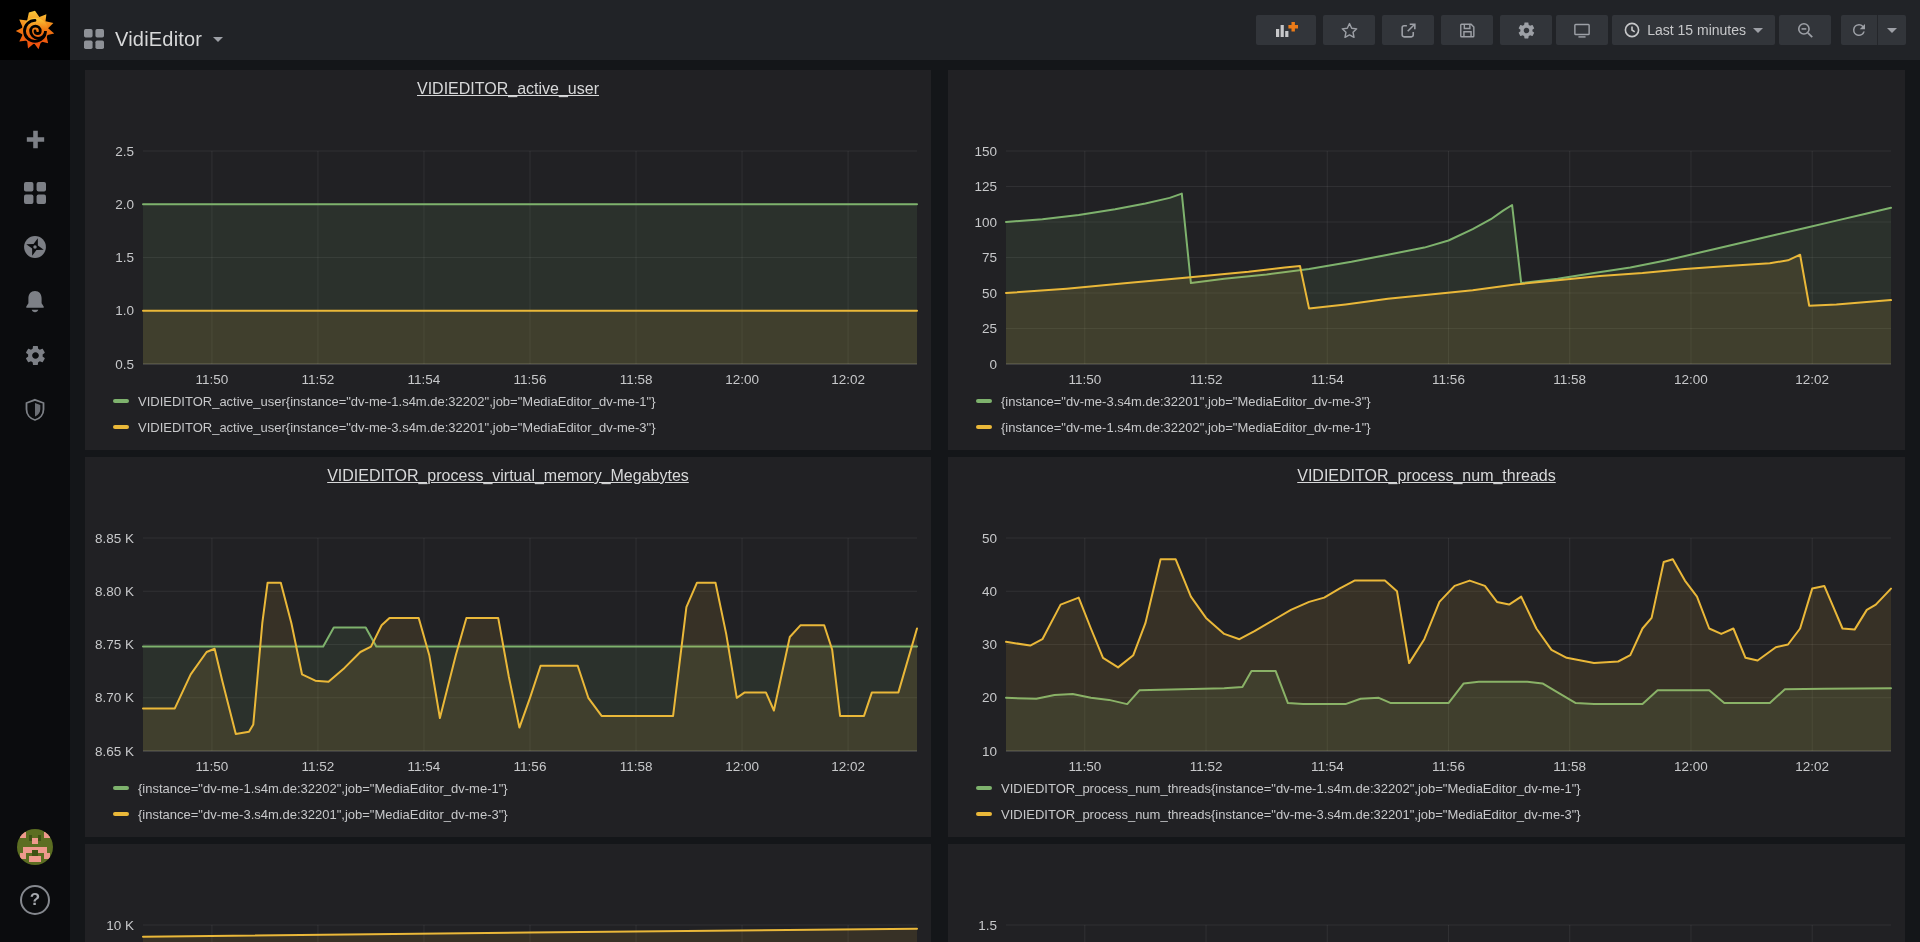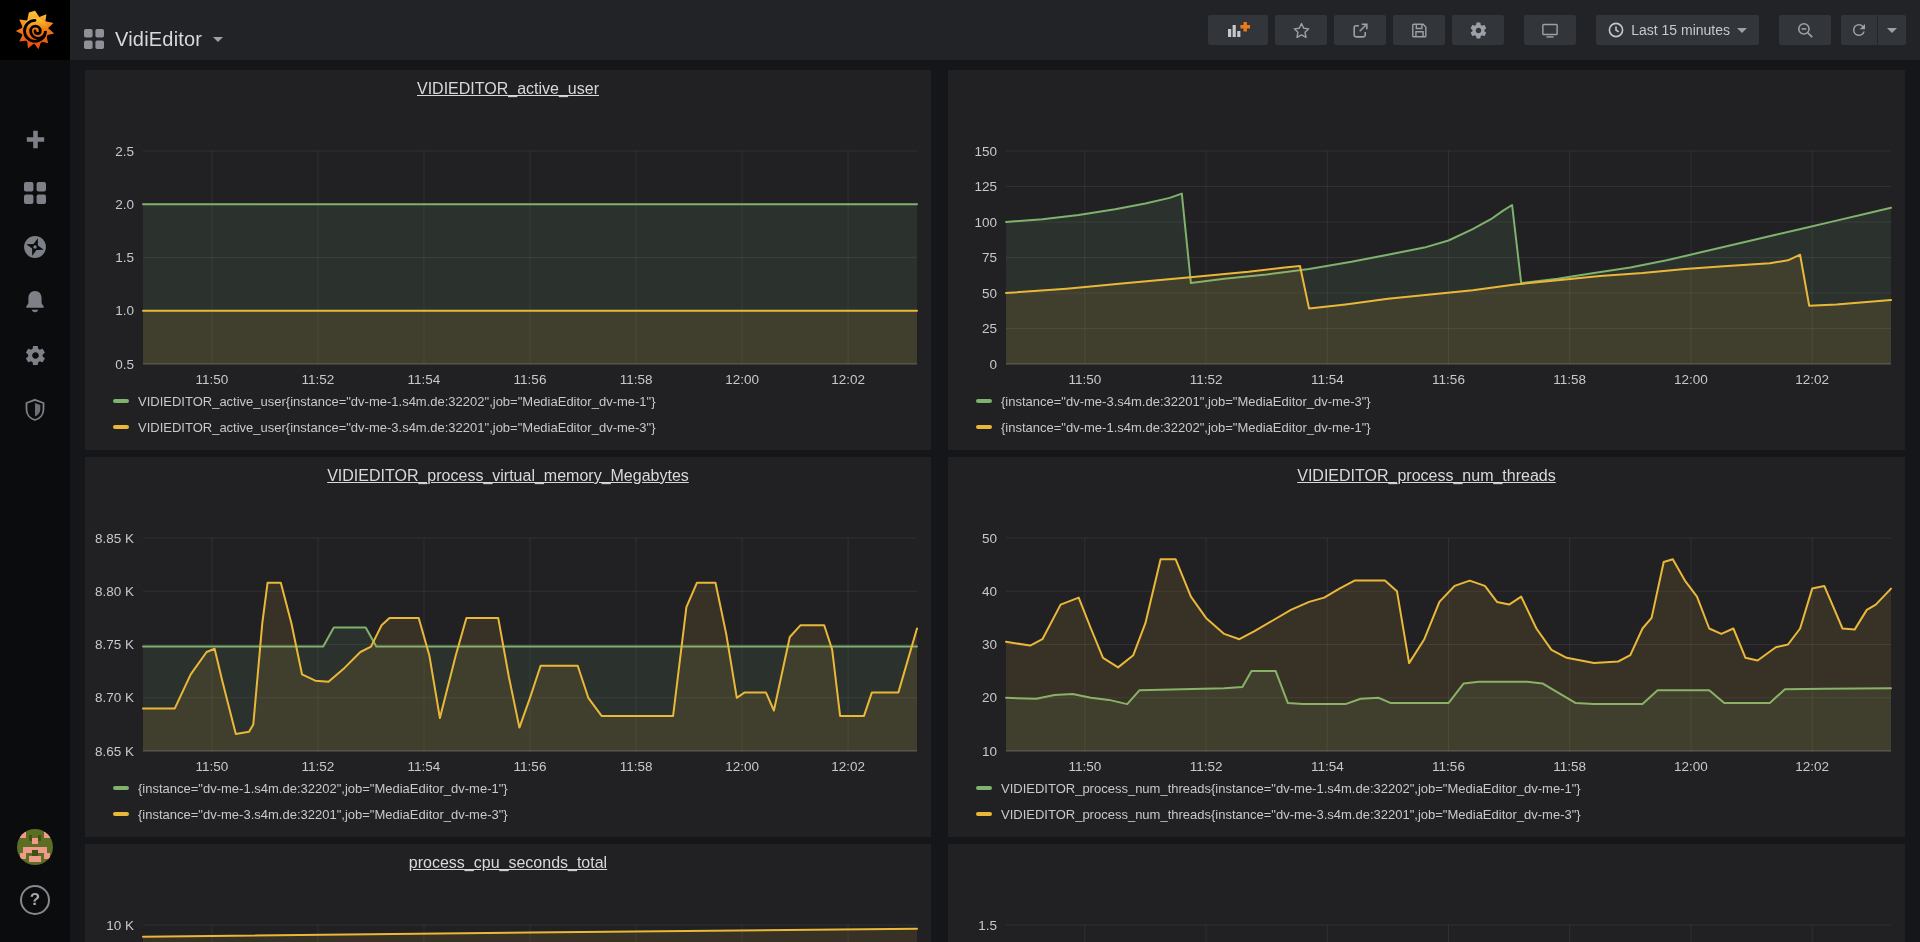--- a/index.html
+++ b/index.html
@@ -19,21 +19,21 @@
 
   
   .navbar{position:absolute;left:70px;top:0;width:1850px;height:60px;background:#212327;
     display:flex;align-items:center;z-index:4;}
   .nav-left{display:flex;align-items:center;padding-left:14px;gap:11px;cursor:pointer;margin-top:18px;}
   .dash-title{color:#d8d9da;font-size:20px;font-weight:500;letter-spacing:.2px;}
   .caret{width:0;height:0;border-left:5px solid transparent;border-right:5px solid transparent;border-top:5px solid #9da0a6;}
   .nav-right{margin-left:auto;display:flex;align-items:center;padding-right:14px;}
   .nbtn{height:30px;min-width:36px;padding:0 8px;margin-left:7px;background:#32353a;border-radius:2px;
     display:flex;align-items:center;justify-content:center;color:#9da0a6;cursor:pointer;}
-  .nbtn.gap{margin-left:20px;}
+  .nbtn.gap{margin-left:4px;}
   .timepick{color:#c7c8ca;font-size:14px;gap:7px;padding:0 12px;}
   .refresh-split{padding:0;}
   .refresh-seg{height:30px;display:flex;align-items:center;justify-content:center;padding:0 9px;}
   .refresh-seg + .refresh-seg{border-left:1px solid #24262a;}
 
   
   .panel{position:absolute;background:#212124;box-sizing:border-box;}
   .ptitle{position:absolute;left:0;top:10px;width:100%;margin:0;text-align:center;
     color:#d8d9da;font-size:16px;font-weight:500;cursor:pointer;text-decoration:underline;}
   .chart{position:absolute;left:0;top:44px;}
@@ -377,21 +377,20 @@
             <span class="legend-label">VIDIEDITOR_process_num_threads{instance="dv-me-1.s4m.de:32202",job="MediaEditor_dv-me-1"}</span>
           </div>
           <div class="legend-row">
             <span class="dash" style="background: rgb(234, 184, 57);"></span>
             <span class="legend-label">VIDIEDITOR_process_num_threads{instance="dv-me-3.s4m.de:32201",job="MediaEditor_dv-me-3"}</span>
           </div>
         </div>
   </section>
 
   <section class="panel" style="left: 85px; top: 844px; width: 846px; height: 380px;">
-    <h2 class="ptitle">process_cpu_seconds_total</h2>
     <svg class="chart" width="846" height="270" viewBox="0 0 846 270">
           <line x1="58" x2="832" y1="37" y2="37" stroke="rgba(255,255,255,0.07)" stroke-width="1"></line>
           <text x="49" y="41.5" fill="#c7c8ca" font-size="13.5" text-anchor="end" font-family="Liberation Sans, sans-serif">10 K</text>
           <line x1="126.91780821917808" x2="126.91780821917808" y1="37" y2="250" stroke="rgba(255,255,255,0.07)" stroke-width="1"></line>
           <text x="126.91780821917808" y="270" fill="#c7c8ca" font-size="13.5" text-anchor="middle" font-family="Liberation Sans, sans-serif">11:50</text>
           <line x1="232.94520547945203" x2="232.94520547945203" y1="37" y2="250" stroke="rgba(255,255,255,0.07)" stroke-width="1"></line>
           <text x="232.94520547945203" y="270" fill="#c7c8ca" font-size="13.5" text-anchor="middle" font-family="Liberation Sans, sans-serif">11:52</text>
           <line x1="338.97260273972597" x2="338.97260273972597" y1="37" y2="250" stroke="rgba(255,255,255,0.07)" stroke-width="1"></line>
           <text x="338.97260273972597" y="270" fill="#c7c8ca" font-size="13.5" text-anchor="middle" font-family="Liberation Sans, sans-serif">11:54</text>
           <line x1="444.99999999999994" x2="444.99999999999994" y1="37" y2="250" stroke="rgba(255,255,255,0.07)" stroke-width="1"></line>

